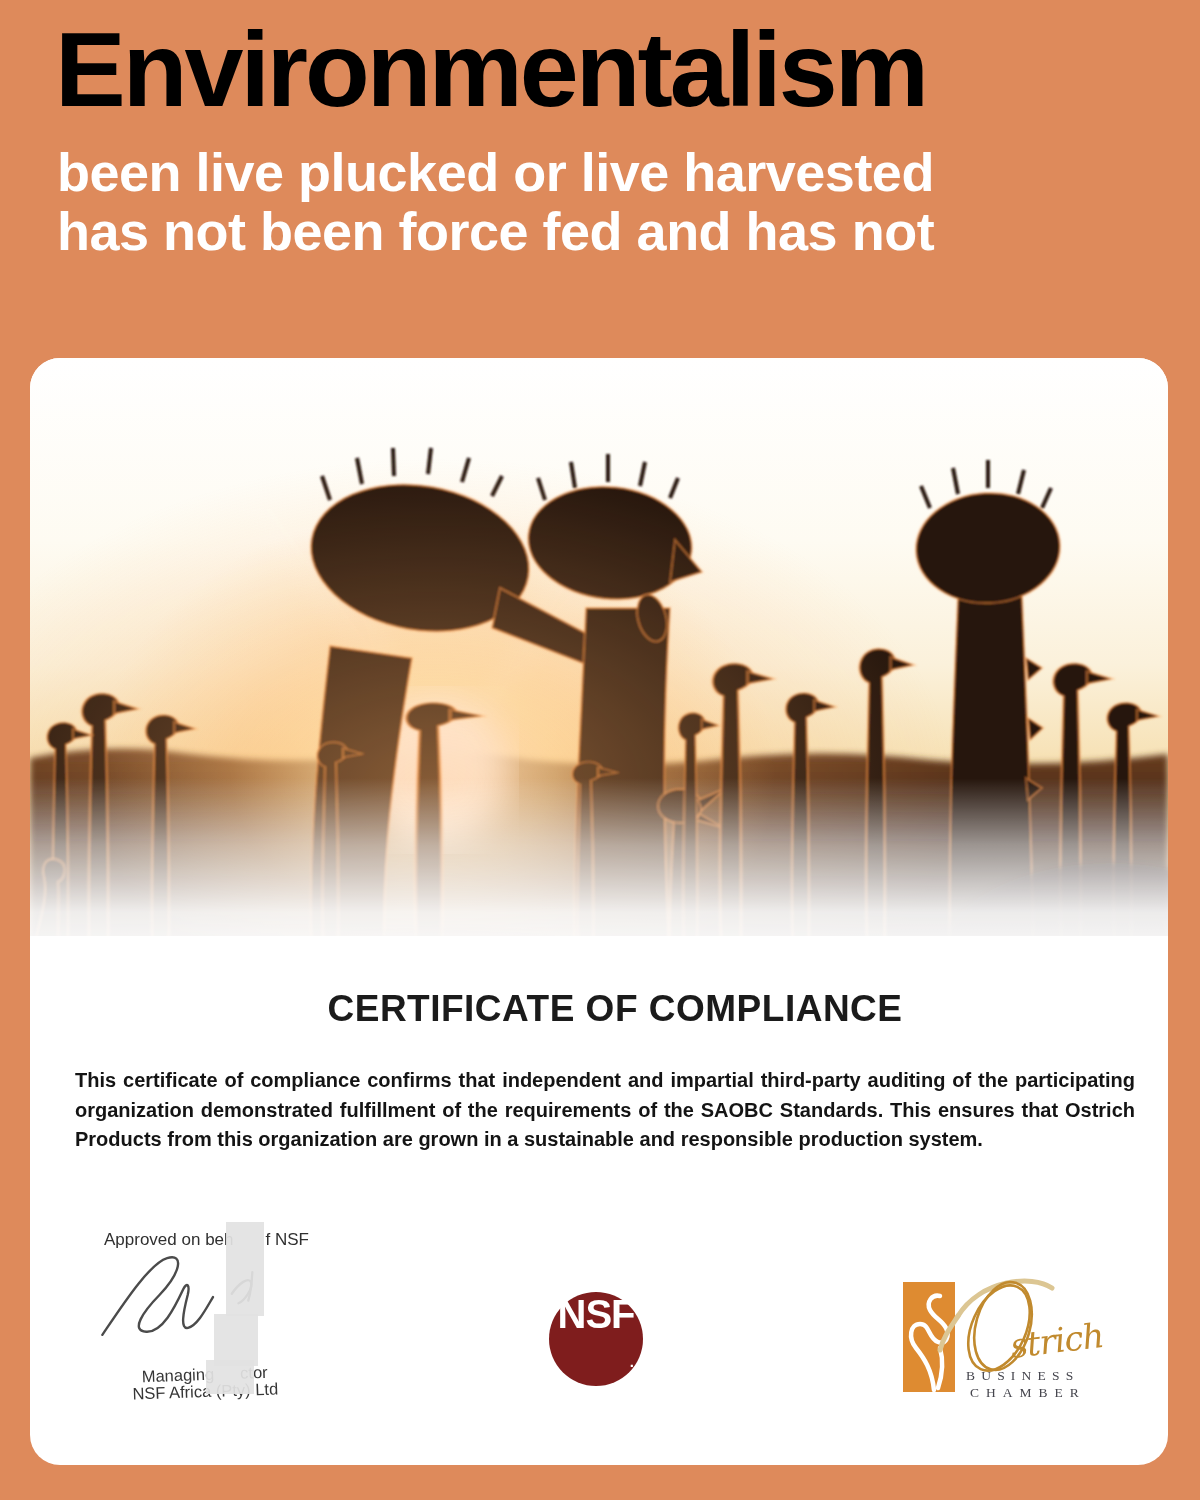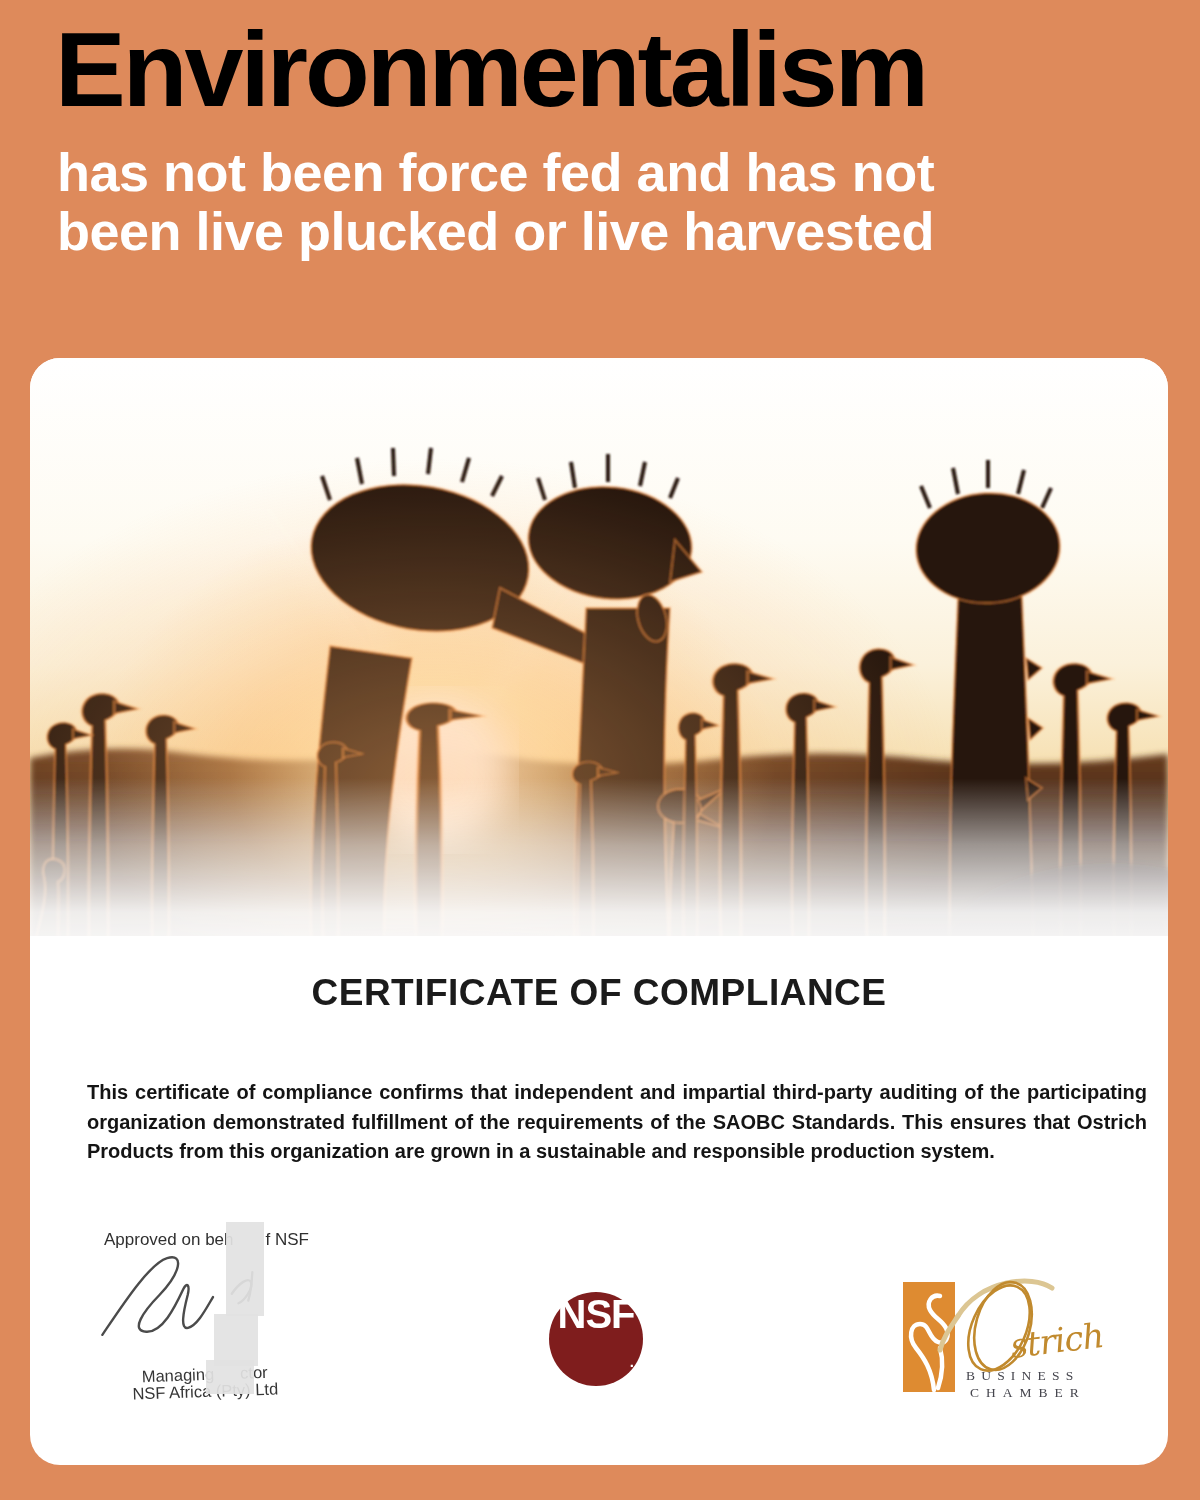--- a/index.html
+++ b/index.html
@@ -11,23 +11,23 @@
     font-size:106px;font-weight:bold;letter-spacing:-3px;line-height:1.05;}
   .hero-sub{position:absolute;left:57px;top:143px;color:#fff;
     font-size:54px;font-weight:bold;line-height:59px;letter-spacing:-0.5px;}
   .hero-sub span{display:block;}
 
   
   .card{position:absolute;left:30px;top:358px;width:1138px;height:1107px;
     background:#ffffff;border-radius:30px;overflow:hidden;}
   .photo{position:absolute;left:0;top:0;width:1138px;height:612px;}
 
-  .cert-title{position:absolute;left:0;top:614px;width:100%;margin:0;text-align:center;
+  .cert-title{position:absolute;left:0;top:614px;width:100%;margin:16px;text-align:center;
     font-size:37px;font-weight:600;color:#1b1b1b;letter-spacing:.5px;}
-  .cert-body{position:absolute;left:45px;top:708px;width:1060px;margin:12px;
+  .cert-body{position:absolute;left:45px;top:708px;width:1060px;margin:0;
     font-size:20px;line-height:29.6px;font-weight:600;color:#141414;text-align:justify;}
 
   
   .approval{position:absolute;left:74px;top:872px;font-size:17px;color:#303030;white-space:nowrap;}
   .approval .gap{display:inline-block;width:32px;}
   .sig-svg{position:absolute;left:64px;top:888px;}
   .role-block{position:absolute;left:58px;top:1008px;width:234px;text-align:center;
     font-size:16.5px;line-height:17px;color:#363636;transform:rotate(-2deg);}
   .role-block .gap{display:inline-block;width:26px;}
   .redact{position:absolute;background:#e2e2e2;opacity:.93;}
@@ -47,22 +47,22 @@
   .obc .script{font-family:"DejaVu Serif",serif;font-style:italic;}
 </style>
 </head>
 <body>
 
 <div class="page">
 
   <h1 class="hero-title">Environmentalism</h1>
 
   <div class="hero-sub">
+    <span>been live plucked or live harvested</span>
     <span>has not been force fed and has not</span>
-    <span>been live plucked or live harvested</span>
   </div>
 
   <div class="card">
 
     <svg class="photo" viewBox="0 0 1138 612" preserveAspectRatio="none">
       <defs>
         <linearGradient id="sky" x1="0" y1="0" x2="0" y2="1">
           <stop offset="0%" stop-color="#ffffff"></stop>
           <stop offset="30%" stop-color="#fefbf2"></stop>
           <stop offset="50%" stop-color="#fbf1db"></stop>

